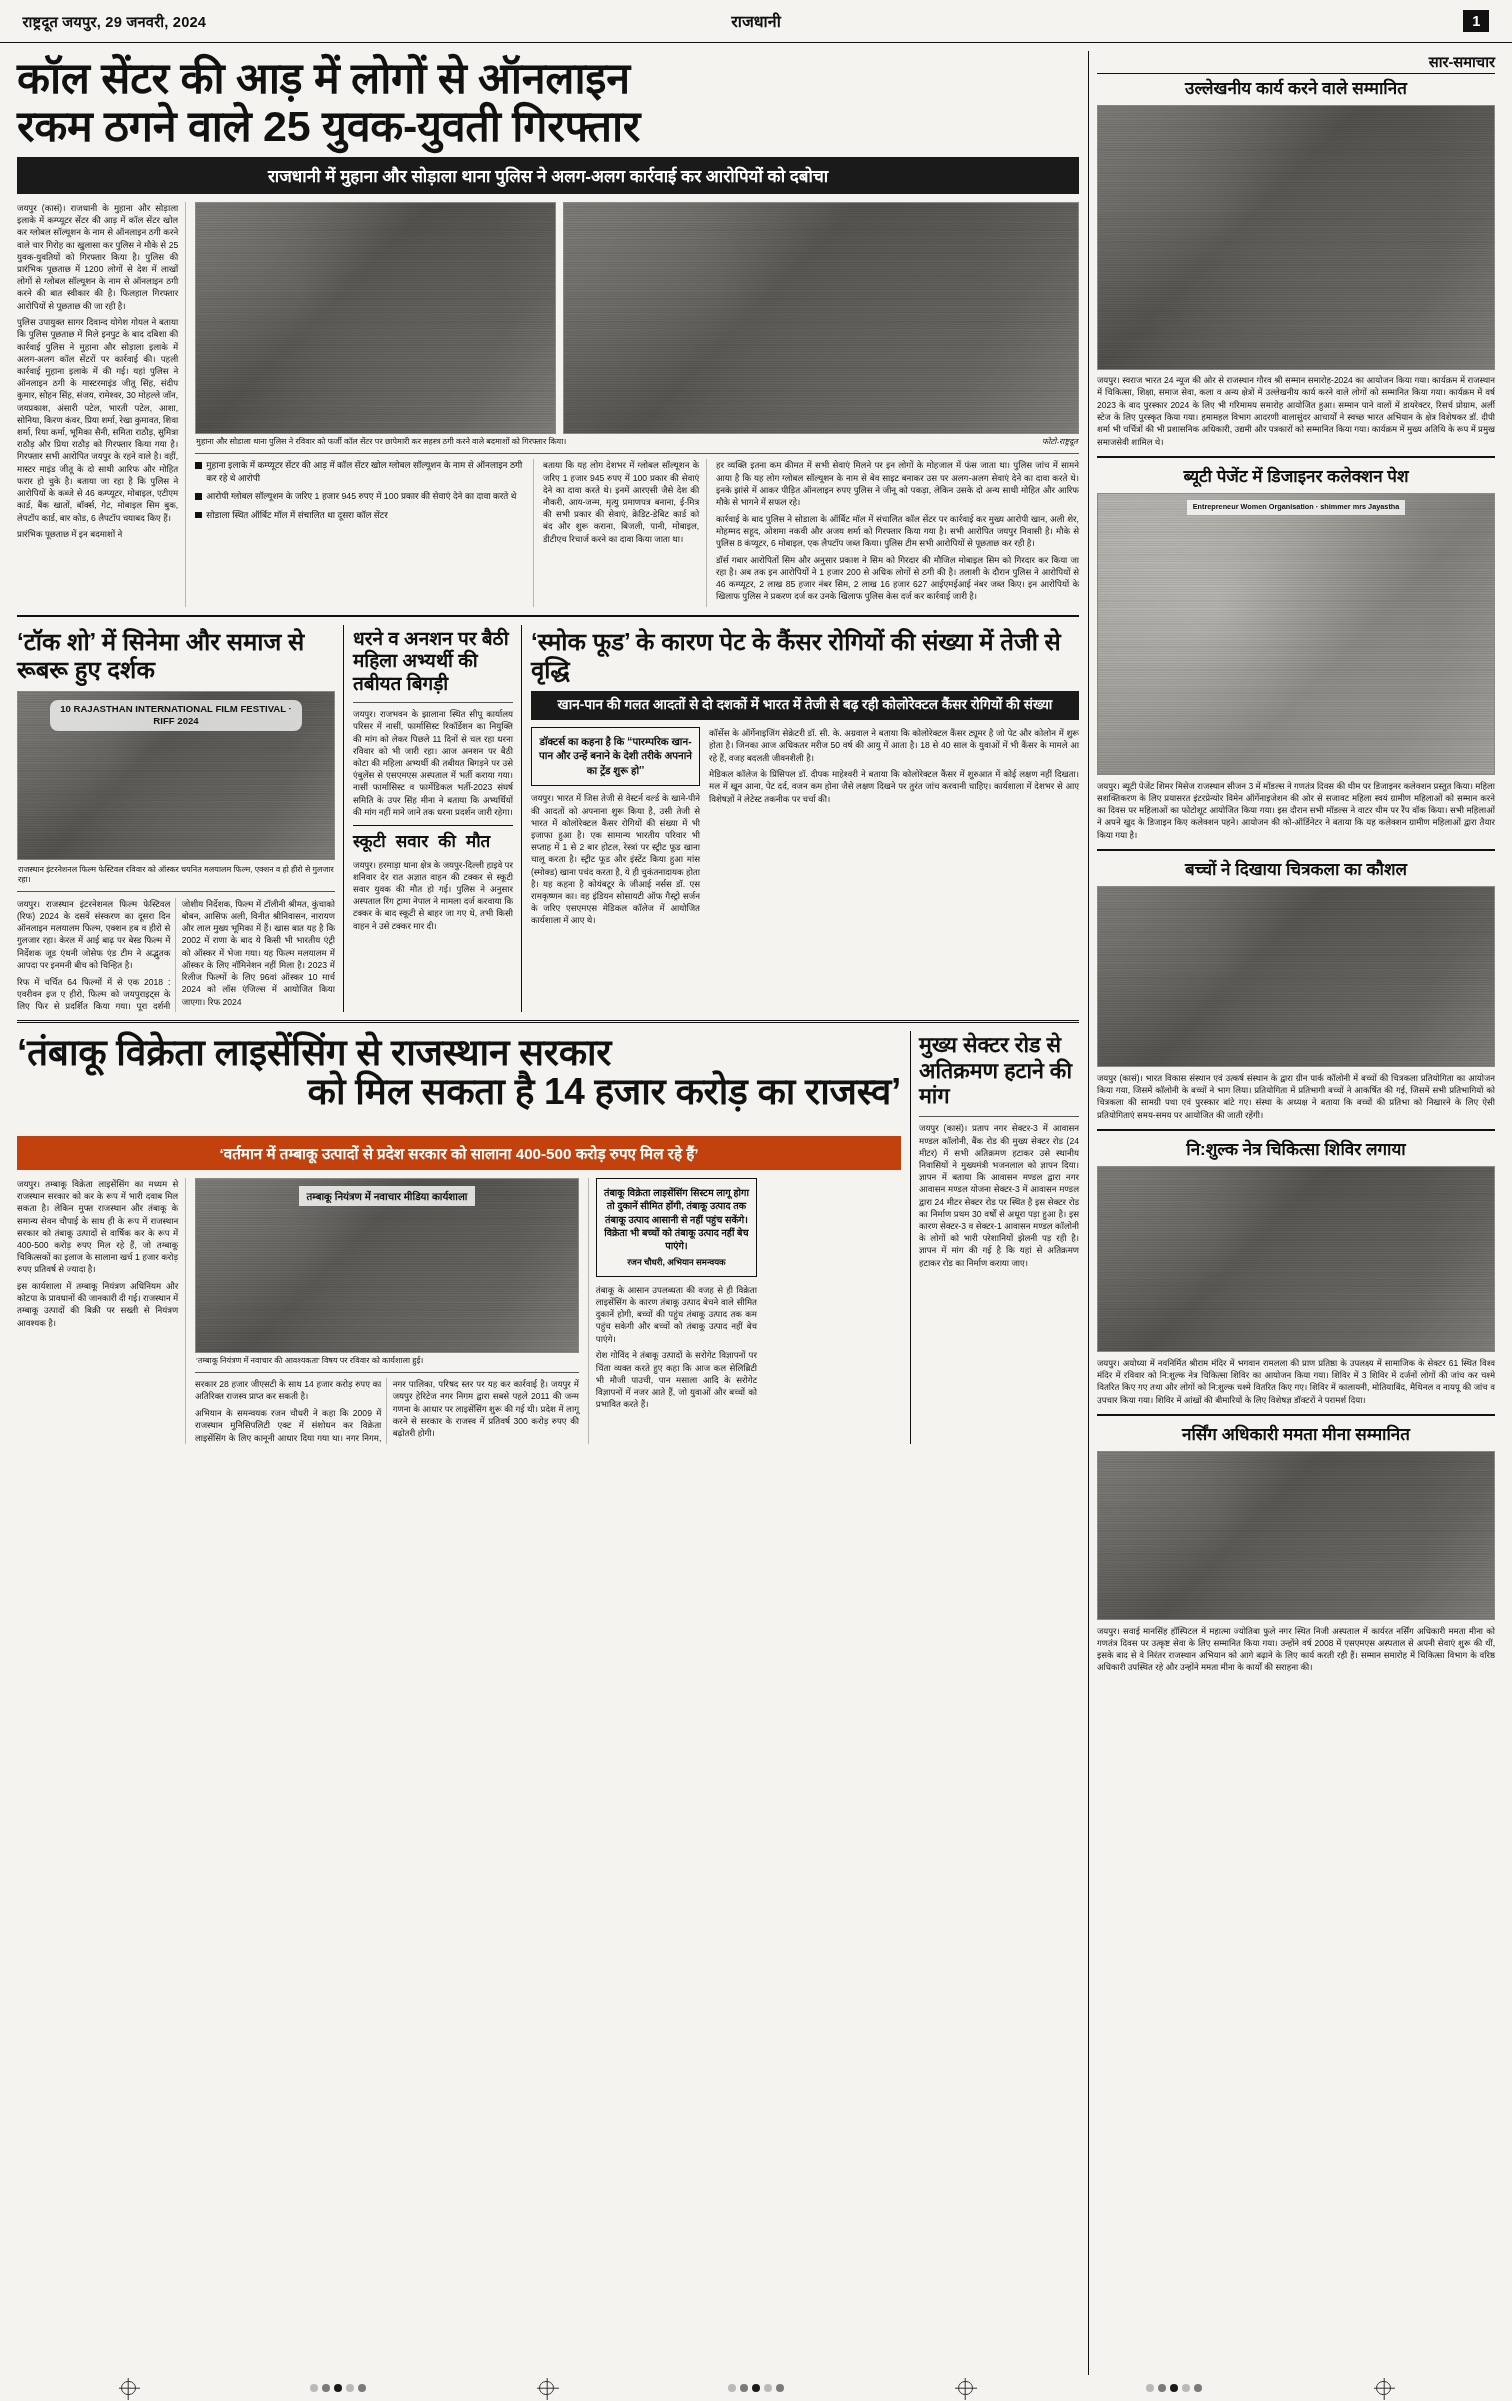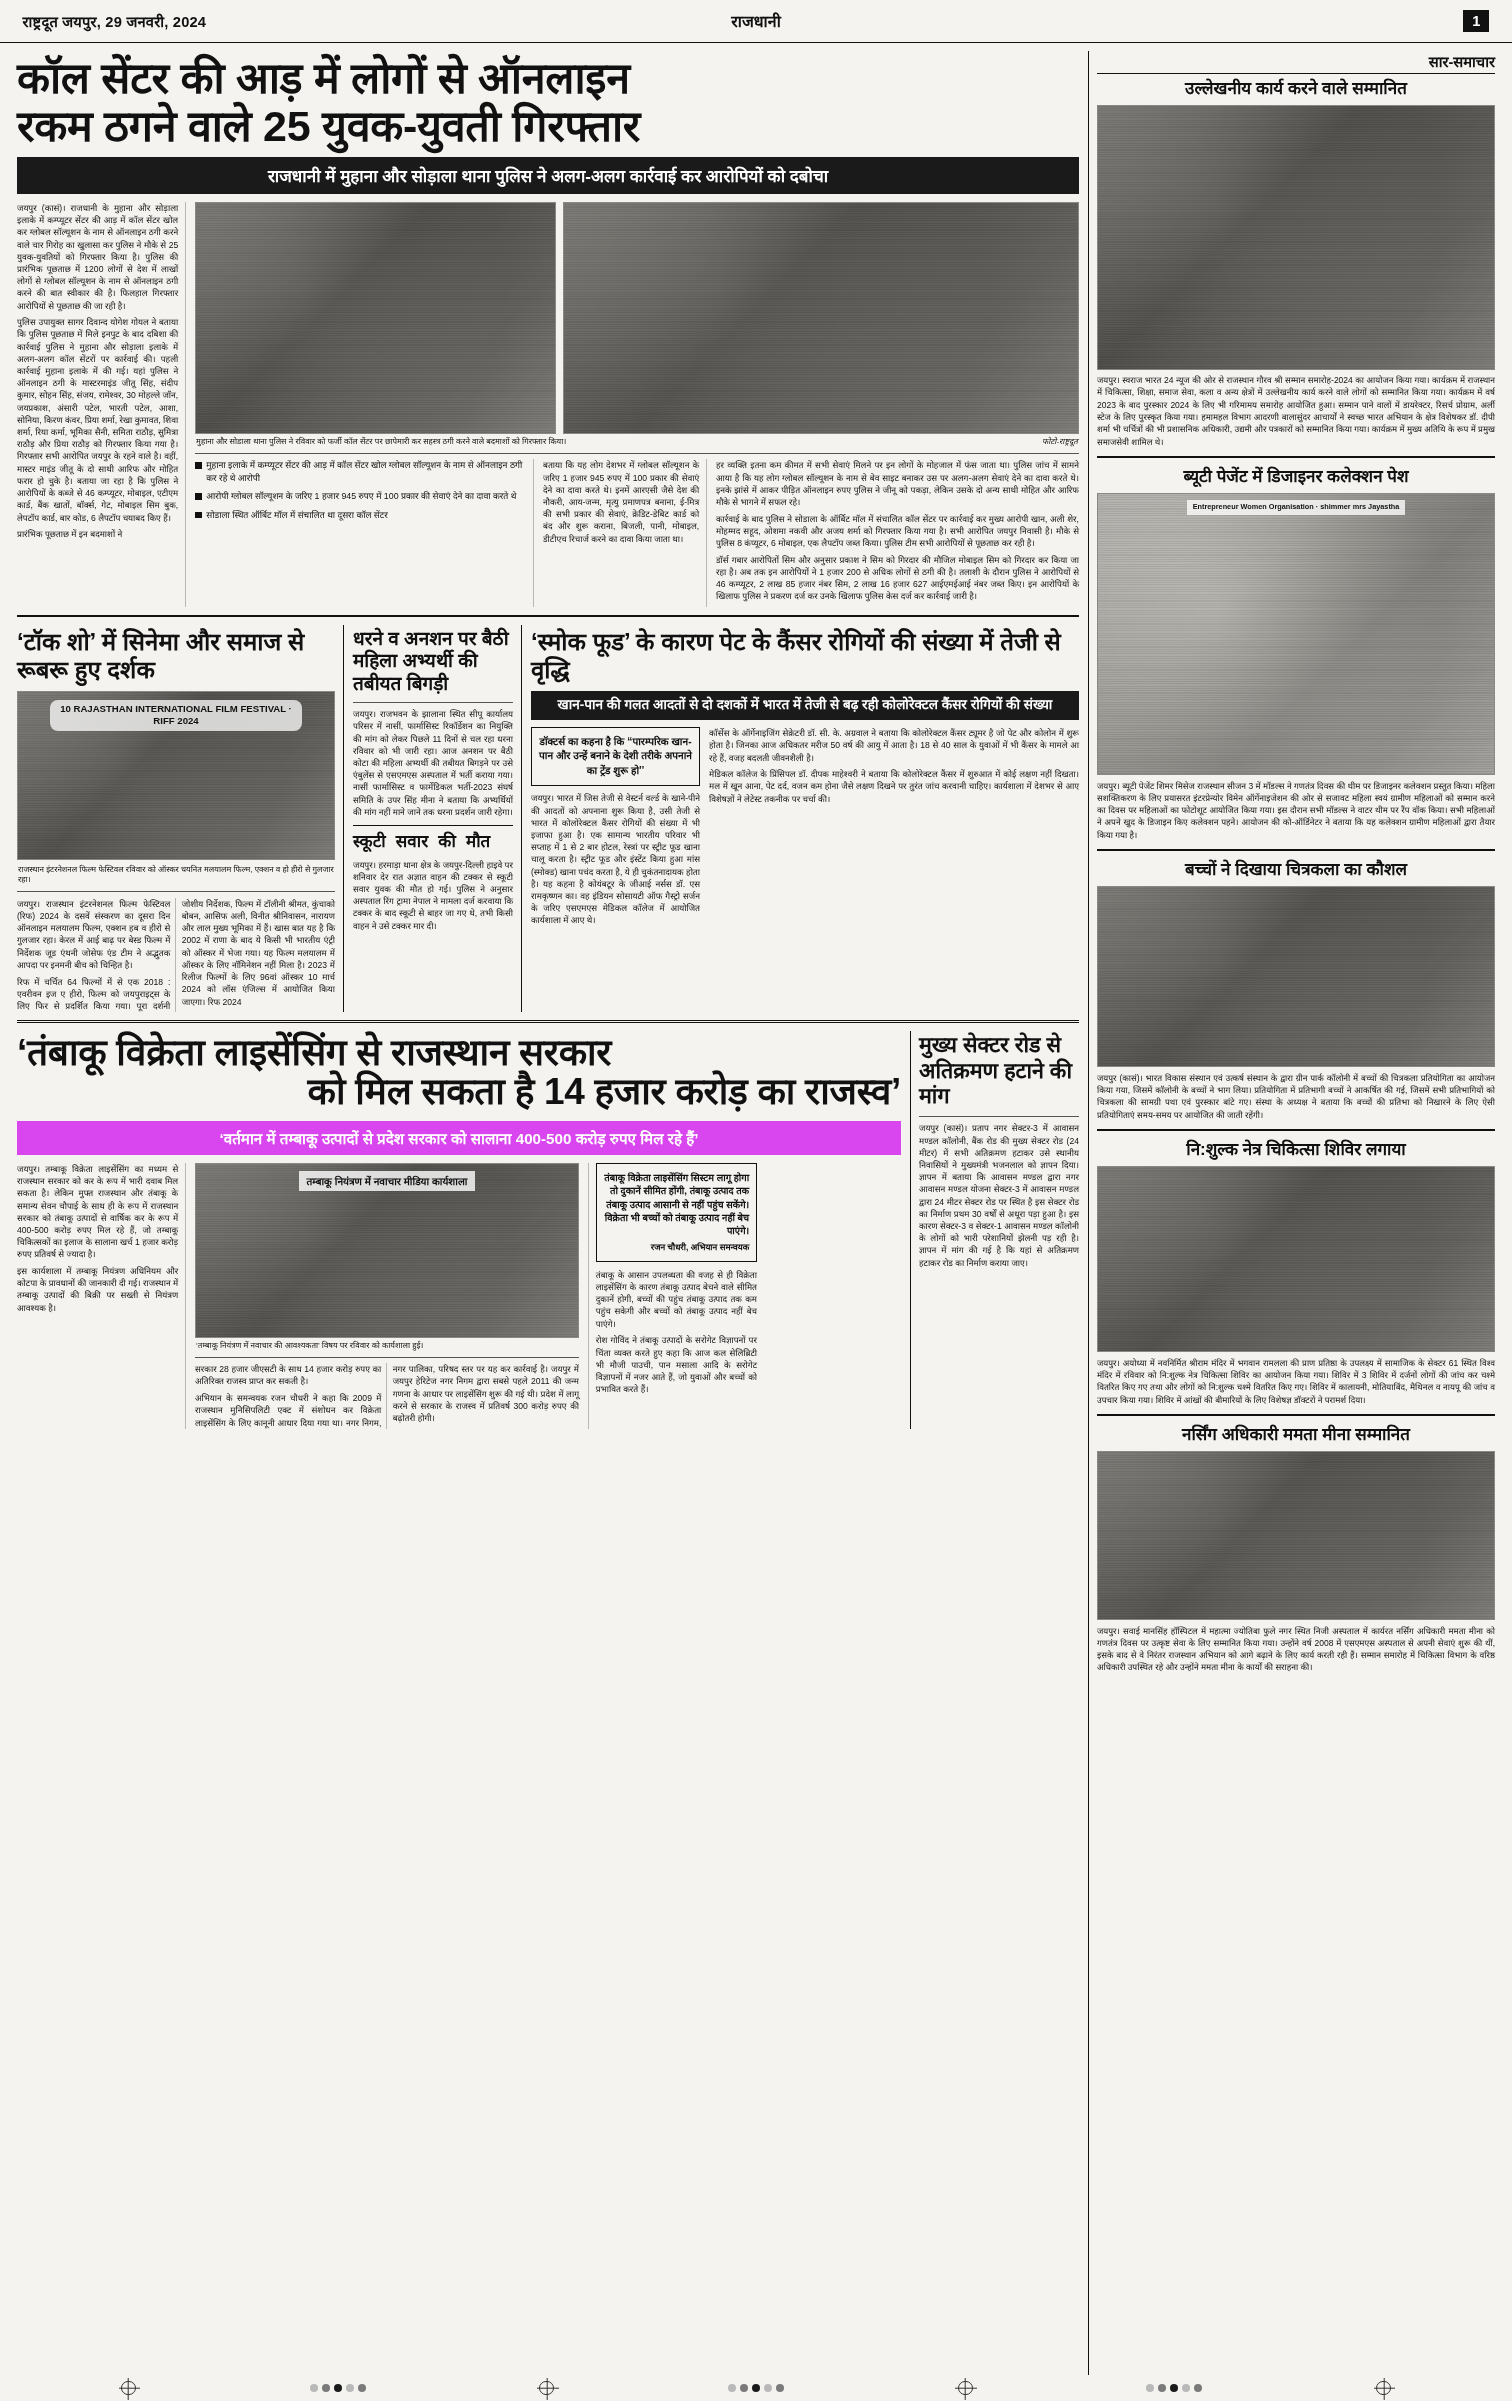--- a/index.html
+++ b/index.html
@@ -141,22 +141,22 @@
   .rail-head {
     font-size: 17px; font-weight:bold; line-height:1.25; margin: 3.4px 0 5.6px 0;
   }
   .rail-text { font-size:8.5px; line-height:1.45; text-align:justify; }
 
   
   .mega-head {
     font-size: 37px; font-weight:bold; line-height:1.18; letter-spacing:-0.3px;
   }
   .bottom-band {
-    background:#d946ef;color:#fff;font-size:15.2px;font-weight:bold;
-    padding:6.8px 9px;text-align:center;margin:8px 0 8px 0;
+    background:#c2410c;color:#fff;font-size:15.2px;font-weight:bold;
+    padding:6.8px 9px;text-align:center;margin:23px 0 8px 0;
   }
   
   .footer-marks {
     position:absolute; bottom:5.6px; left:0; right:0;
     display:flex; justify-content:space-around; align-items:center;
     padding: 0 34px;
   }
   .reg {
     width:14.7px;height:14.7px;border:0.6px solid #333;border-radius:50%;
     position:relative;
@@ -304,21 +304,21 @@
                 <div style="position:relative;z-index:3;margin-top:6.8px;background:rgba(255,255,255,.8);color:#111;font-size:10.2px;font-weight:bold;padding:3.4px 8px;">तम्बाकू नियंत्रण में नवाचार मीडिया कार्यशाला</div>
               </div>
               <div class="caption">‘तम्बाकू नियंत्रण में नवाचार की आवश्यकता’ विषय पर रविवार को कार्यशाला हुई।</div>
               <div class="rule-thin"></div>
               <div class="tiny cols2">
                 <p>सरकार 28 हजार जीएसटी के साथ 14 हजार करोड़ रुपए का अतिरिक्त राजस्व प्राप्त कर सकती है।</p>
                 <p>अभियान के समन्वयक रजन चौधरी ने कहा कि 2009 में राजस्थान मुनिसिपलिटी एक्ट में संशोधन कर विक्रेता लाइसेंसिंग के लिए कानूनी आधार दिया गया था। नगर निगम, नगर पालिका, परिषद स्तर पर यह कर कार्रवाई है। जयपुर में जयपुर हेरिटेज नगर निगम द्वारा सबसे पहले 2011 की जन्म गणना के आधार पर लाइसेंसिंग शुरू की गई थी। प्रदेश में लागू करने से सरकार के राजस्व में प्रतिवर्ष 300 करोड़ रुपए की बढ़ोतरी होगी।</p>
               </div>
             </div>
             <div style="width:169px;border-left:0.6px solid #b9b7b2;padding-left:6.8px;">
-              <div class="box-quote" style="font-size:9.6px;text-align:right;">
+              <div class="box-quote" style="font-size:9.6px;">
                 <span>तंबाकू विक्रेता लाइसेंसिंग सिस्टम लागू होगा तो दुकानें सीमित होंगी, तंबाकू उत्पाद तक तंबाकू उत्पाद आसानी से नहीं पहुंच सकेंगे। विक्रेता भी बच्चों को तंबाकू उत्पाद नहीं बेच पाएंगे।</span>
                 <div style="margin-top:4.5px;font-weight:bold;font-size:8.5px;">रजन चौधरी, अभियान समन्वयक</div>
               </div>
               <div class="tiny">
                 <p>तंबाकू के आसान उपलब्धता की वजह से ही विक्रेता लाइसेंसिंग के कारण तंबाकू उत्पाद बेचने वाले सीमित दुकानें होगी, बच्चों की पहुंच तंबाकू उत्पाद तक कम पहुंच सकेगी और बच्चों को तंबाकू उत्पाद नहीं बेच पाएंगे।</p>
                 <p>रोश गोविंद ने तंबाकू उत्पादों के सरोगेट विज्ञापनों पर चिंता व्यक्त करते हुए कहा कि आज कल सेलिब्रिटी भी मौजी पाउची, पान मसाला आदि के सरोगेट विज्ञापनों में नजर आते हैं, जो युवाओं और बच्चों को प्रभावित करते हैं।</p>
               </div>
             </div>
           </div>
         </div>

